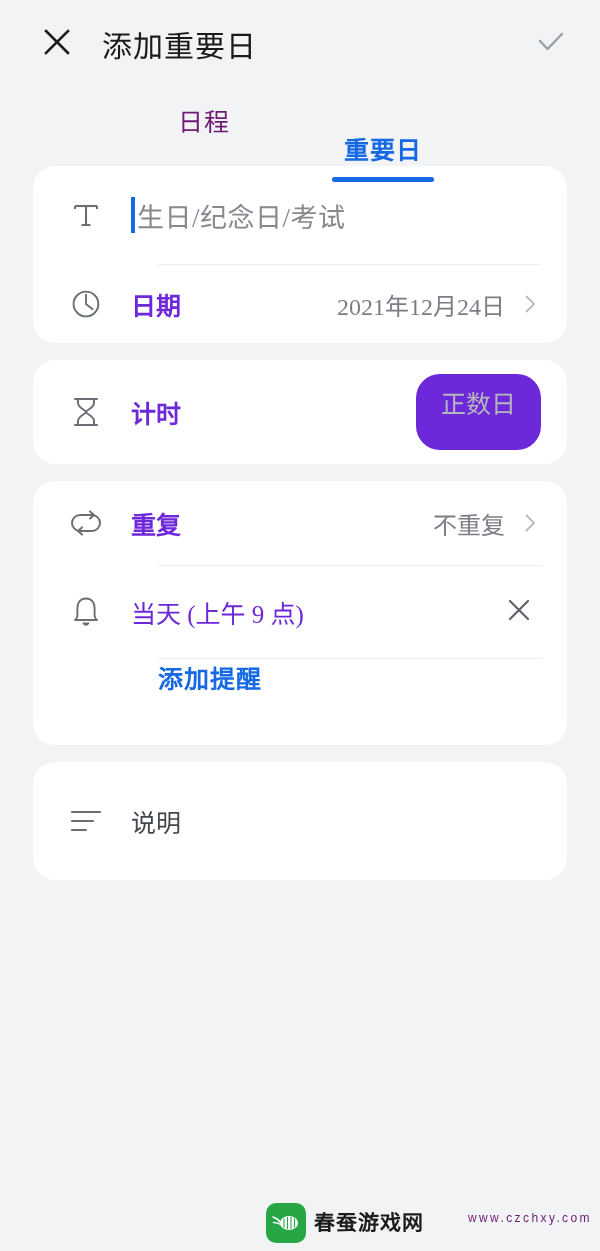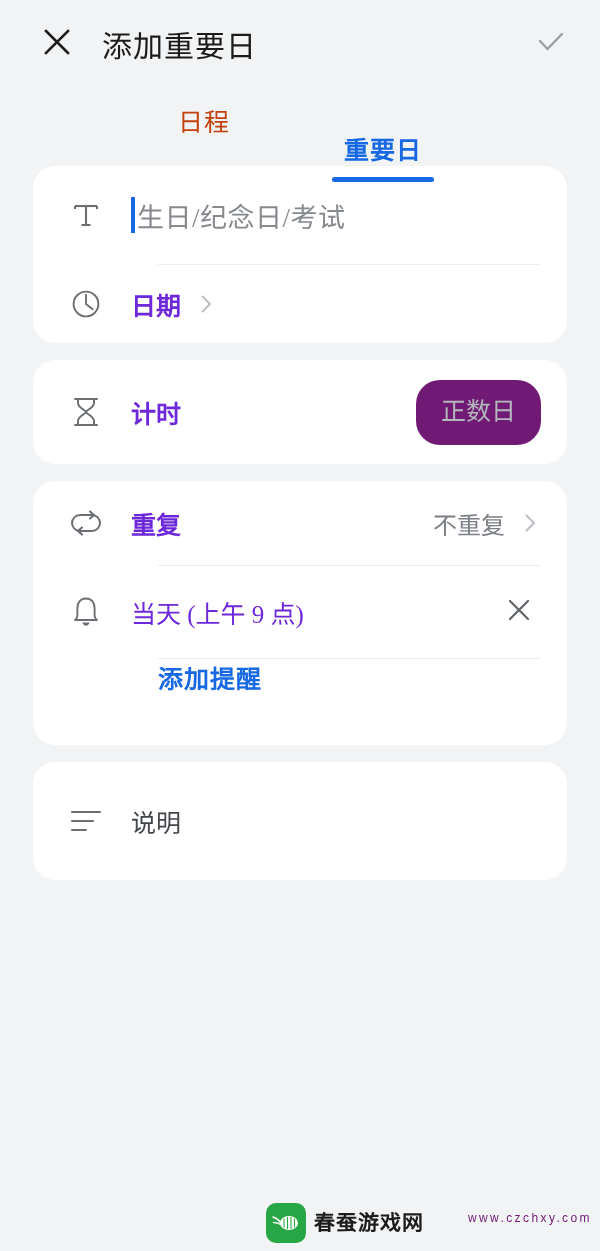--- a/index.html
+++ b/index.html
@@ -48,21 +48,21 @@
     justify-content: center;
     align-items: flex-start;
     gap: 90px;
     height: 78px;
     padding-top: 14px;
     box-sizing: border-box;
   }
   .tab {
     position: relative;
     font-size: 25px;
-    color: #c2410c;
+    color: #701a75;
     padding: 0 12px 16px;
     letter-spacing: 1px;
     white-space: nowrap;
   }
   .tab.active {
     color: #1668e3;
     font-weight: bold;
     margin-top: 28px;
   }
   .tab.active .tab-underline {
@@ -146,25 +146,25 @@
   .placeholder {
     font-size: 27px;
     color: #86898e;
     letter-spacing: 0.5px;
     white-space: nowrap;
   }
 
   
   .segmented {
     margin-left: auto;
-    background: #701a75;
+    background: #6d28d9;
     border-radius: 24px;
     display: flex;
-    align-items: center;
-    height: 65px;
+    align-items: flex-start;
+    height: 76px;
     padding: 0;
     overflow: hidden;
     flex: 0 0 auto;
   }
   .seg {
     font-size: 25px;
     padding: 0 25px;
     height: 62px;
     line-height: 62px;
     color: #b4b8bd;
@@ -292,20 +292,21 @@
   <div class="divider"></div>
 
   <div class="row">
     <div class="row-icon">
       <svg width="34" height="34" viewBox="0 0 34 34" fill="none">
         <circle cx="17" cy="17" r="12.4" stroke="#6b6f74" stroke-width="1.9"></circle>
         <path d="M17 7.8 L17 17 L23.6 22.2" stroke="#6b6f74" stroke-width="1.9" stroke-linecap="round" stroke-linejoin="round"></path>
       </svg>
     </div>
     <div class="row-label bold">日期</div>
+    <div class="row-value">2021年12月24日</div>
     <div class="chev">
       <svg width="22" height="22" viewBox="0 0 22 22" fill="none">
         <path d="M7.5 3.5 L15 11 L7.5 18.5" stroke="#b9bdc2" stroke-width="1.9" stroke-linecap="round" stroke-linejoin="round"></path>
       </svg>
     </div>
   </div>
 
 </div>
 
 <div class="card">

